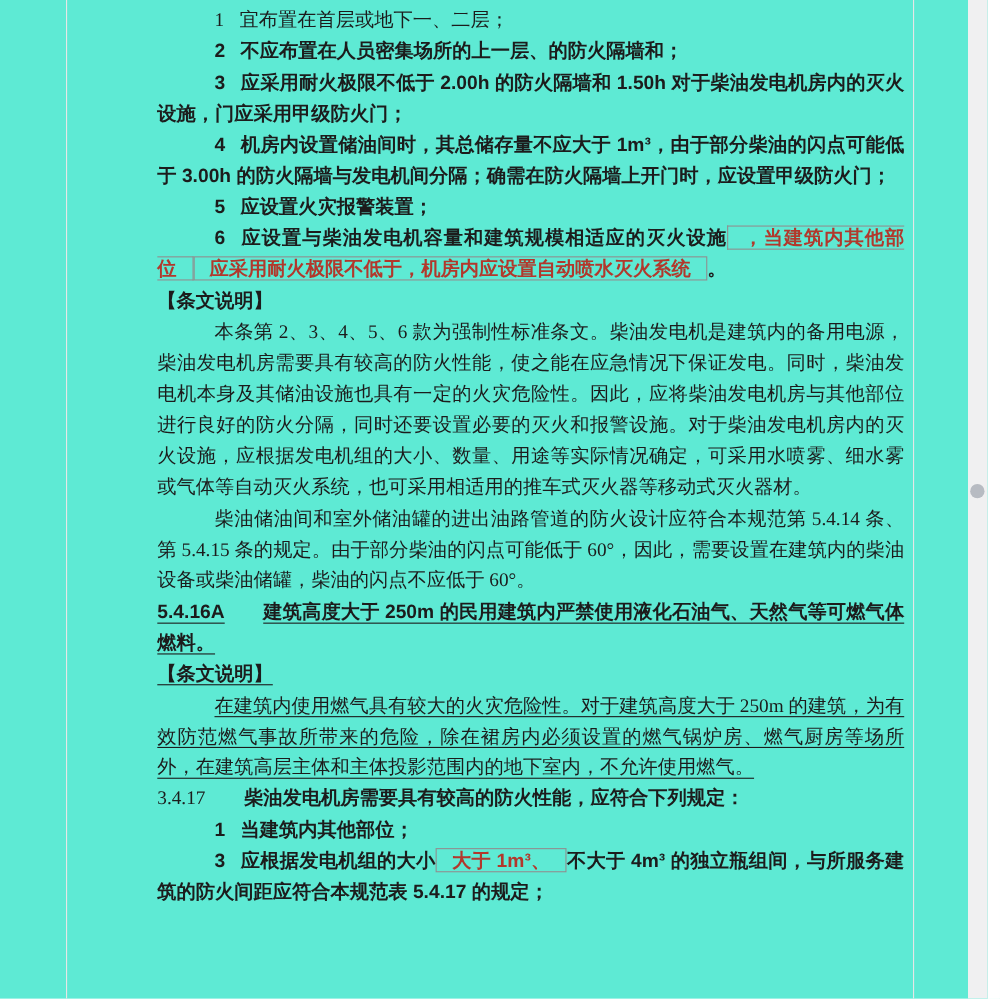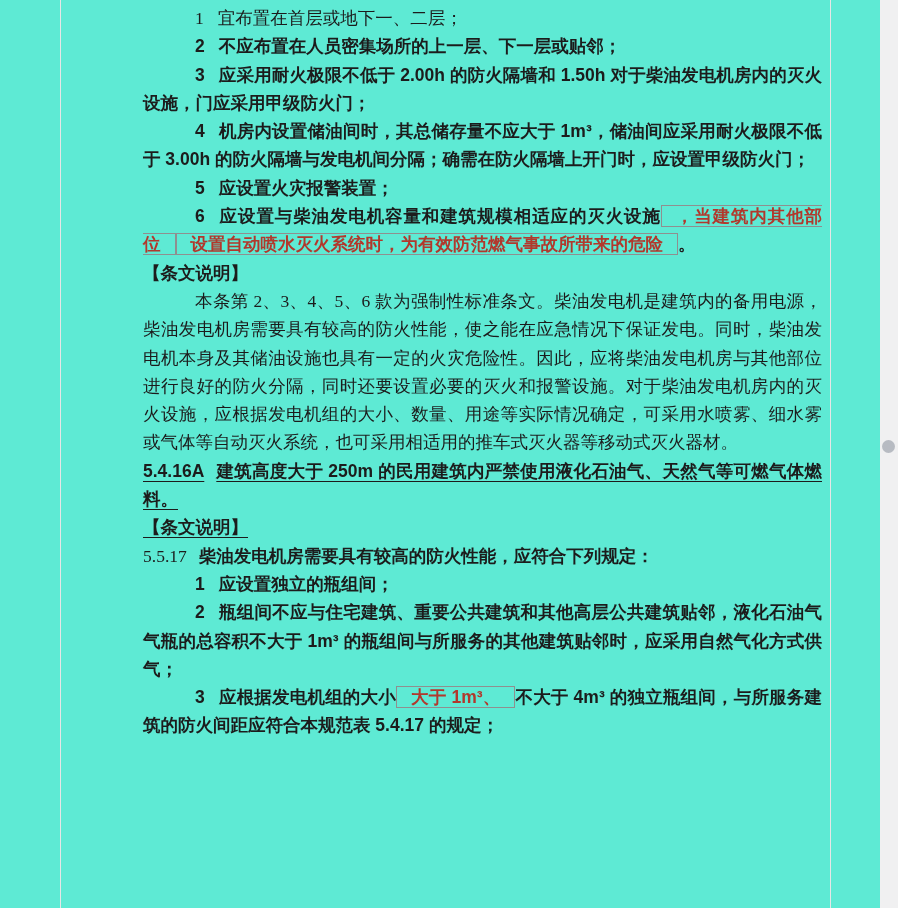--- a/index.html
+++ b/index.html
@@ -20,21 +20,21 @@
   p.line{
     margin:0;
     font-size:17.5px;
     line-height:28.3px;
     color:#1c1c1c;
     text-align:justify;
   }
   .indent{text-indent:52px;}
   .hei{font-weight:700;font-family:"Liberation Sans","DejaVu Sans",sans-serif;}
   .num{margin-right:14px;}
-  .num-wide{margin-right:12px;}
+  .num-wide{margin-right:35px;}
   .red{color:#b2382c;}
   .underline{text-decoration:underline;text-underline-offset:4px;text-decoration-thickness:1px;}
   .boxed{
     border:1px solid #8f8f8f;
     padding:0 14px;
     color:#b2382c;
     font-weight:700;
     font-family:"Liberation Sans","DejaVu Sans",sans-serif;
   }
   .black{color:#1c1c1c;}
@@ -45,42 +45,43 @@
 
 <div class="screen">
 
   <div class="edge-line edge-left"></div>
   <div class="edge-line edge-right"></div>
 
   <div class="text-col">
 
     <p class="line indent"><span class="num">1</span><span>宜布置在首层或地下一、二层；</span></p>
 
-    <p class="line indent hei"><span class="num">2</span><span>不应布置在人员密集场所的上一层、下一层或贴邻；</span></p>
+    <p class="line indent hei"><span class="num">2</span><span>不应布置在人员密集场所的上一层、的防火隔墙和；</span></p>
 
     <p class="line indent hei"><span class="num">3</span><span>应采用耐火极限不低于 2.00h 的防火隔墙和 1.50h 对于柴油发电机房内的灭火设施，门应采用甲级防火门；</span></p>
 
-    <p class="line indent hei"><span class="num">4</span><span>机房内设置储油间时，其总储存量不应大于 1m³，储油间应采用耐火极限不低于 3.00h 的防火隔墙与发电机间分隔；确需在防火隔墙上开门时，应设置甲级防火门；</span></p>
+    <p class="line indent hei"><span class="num">4</span><span>机房内设置储油间时，其总储存量不应大于 1m³，由于部分柴油的闪点可能低于 3.00h 的防火隔墙与发电机间分隔；确需在防火隔墙上开门时，应设置甲级防火门；</span></p>
 
     <p class="line indent hei"><span class="num">5</span><span>应设置火灾报警装置；</span></p>
 
-    <p class="line indent hei"><span class="num">6</span><span>应设置与柴油发电机容量和建筑规模相适应的灭火设施</span><span class="boxed">，当建筑内其他部位</span><span class="boxed">设置自动喷水灭火系统时，为有效防范燃气事故所带来的危险</span><span class="black">。</span></p>
+    <p class="line indent hei"><span class="num">6</span><span>应设置与柴油发电机容量和建筑规模相适应的灭火设施</span><span class="boxed">，当建筑内其他部位</span><span class="boxed">应采用耐火极限不低于，机房内应设置自动喷水灭火系统</span><span class="black">。</span></p>
 
     <p class="line hei">【条文说明】</p>
     <p class="line indent">本条第 2、3、4、5、6 款为强制性标准条文。柴油发电机是建筑内的备用电源，柴油发电机房需要具有较高的防火性能，使之能在应急情况下保证发电。同时，柴油发电机本身及其储油设施也具有一定的火灾危险性。因此，应将柴油发电机房与其他部位进行良好的防火分隔，同时还要设置必要的灭火和报警设施。对于柴油发电机房内的灭火设施，应根据发电机组的大小、数量、用途等实际情况确定，可采用水喷雾、细水雾或气体等自动灭火系统，也可采用相适用的推车式灭火器等移动式灭火器材。</p>
+    <p class="line indent">柴油储油间和室外储油罐的进出油路管道的防火设计应符合本规范第 5.4.14 条、第 5.4.15 条的规定。由于部分柴油的闪点可能低于 60°，因此，需要设置在建筑内的柴油设备或柴油储罐，柴油的闪点不应低于 60°。</p>
 
     <p class="line hei red underline mt6"><span class="num-wide">5.4.16A</span><span>建筑高度大于 250m 的民用建筑内严禁使用液化石油气、天然气等可燃气体燃料。</span></p>
 
     <p class="line hei red underline">【条文说明】</p>
+    <p class="line indent red underline">在建筑内使用燃气具有较大的火灾危险性。对于建筑高度大于 250m 的建筑，为有效防范燃气事故所带来的危险，除在裙房内必须设置的燃气锅炉房、燃气厨房等场所外，在建筑高层主体和主体投影范围内的地下室内，不允许使用燃气。</p>
 
-    <p class="line"><span class="num-wide">5.5.17</span><span class="hei">柴油发电机房需要具有较高的防火性能，应符合下列规定：</span></p>
+    <p class="line"><span class="num-wide">3.4.17</span><span class="hei">柴油发电机房需要具有较高的防火性能，应符合下列规定：</span></p>
 
-    <p class="line indent hei"><span class="num">1</span><span>应设置独立的瓶组间；</span></p>
+    <p class="line indent hei"><span class="num">1</span><span>当建筑内其他部位；</span></p>
 
-    <p class="line indent hei"><span class="num">2</span><span>瓶组间不应与住宅建筑、重要公共建筑和其他高层公共建筑贴邻，液化石油气气瓶的总容积不大于 1m³ 的瓶组间与所服务的其他建筑贴邻时，应采用自然气化方式供气；</span></p>
 
     <p class="line indent hei"><span class="num">3</span><span>应根据发电机组的大小</span><span class="boxed">大于 1m³、</span><span>不大于 4m³ 的独立瓶组间，与所服务建筑的防火间距应符合本规范表 5.4.17 的规定；</span></p>
 
   </div>
 
   <div class="scroll-strip">
     <div class="scroll-thumb"></div>
   </div>
 
 </div>

